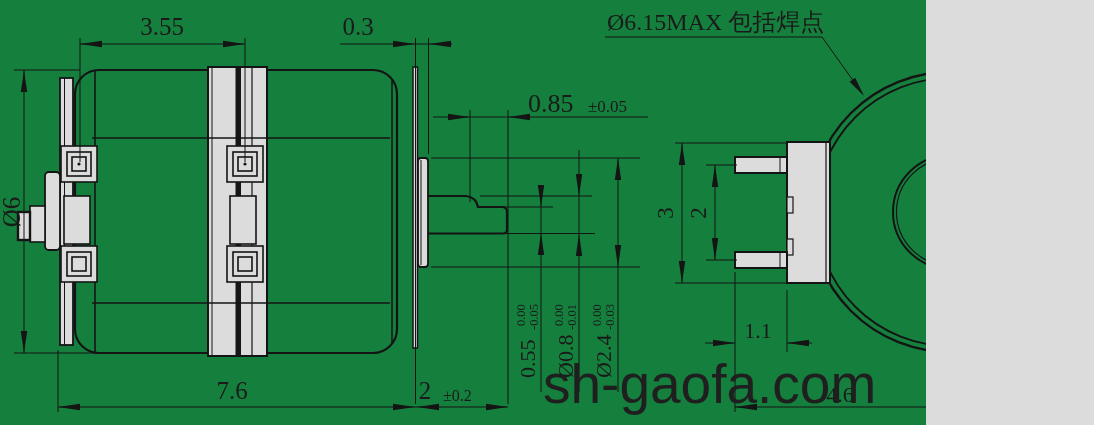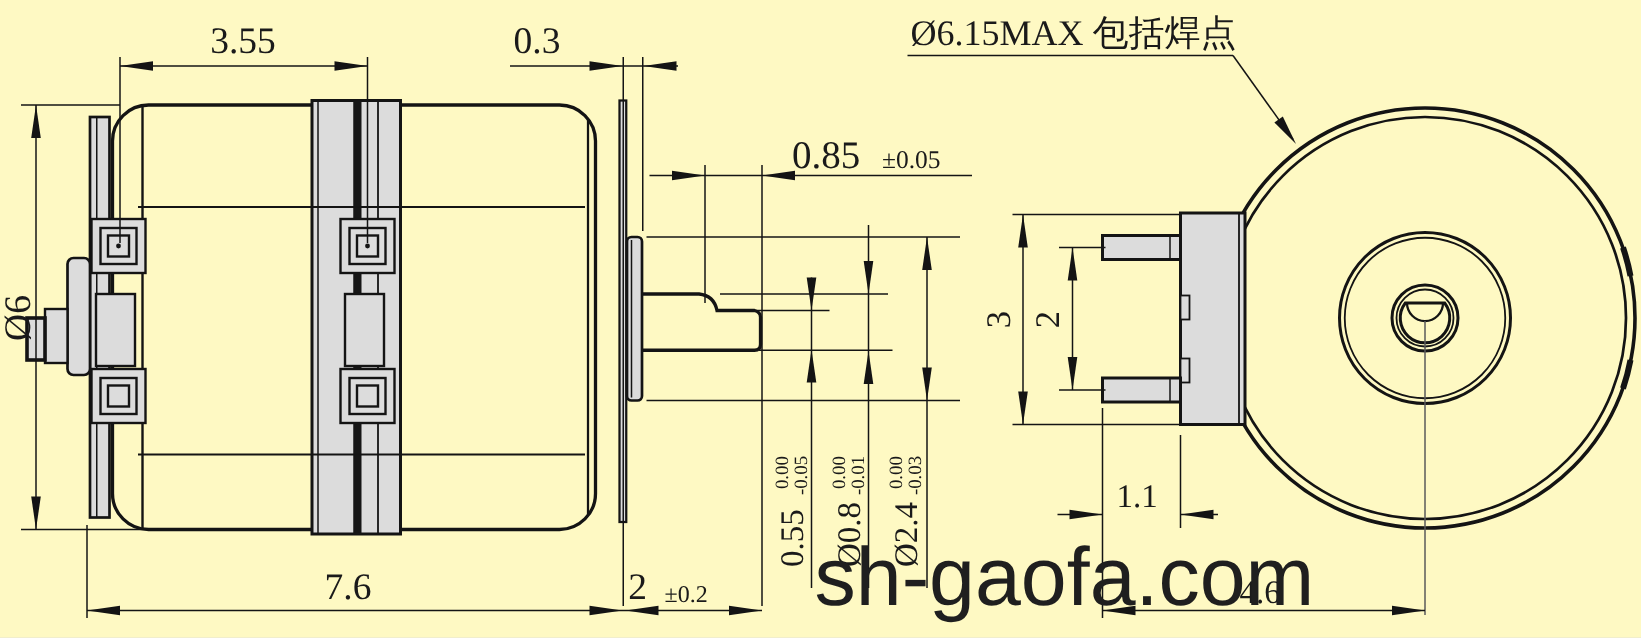--- a/index.html
+++ b/index.html
@@ -1,17 +1,17 @@
 <!DOCTYPE html>
 <html><head>
 <meta charset="utf-8">
 <style>
   html,body{margin:0;padding:0;}
   body{background:#dcdcdc;font-family:"Liberation Sans",sans-serif;}
-  #stage{position:relative;width:1094px;height:425px;background:#fef9c3;overflow:hidden;}
+  #stage{position:relative;width:926px;height:425px;background:#15803d;overflow:hidden;}
   svg{display:block;}
   text{fill:#1a1a1a;}
   .dimtxt{font-family:"Liberation Serif","DejaVu Serif",serif;}
   .wm{font-family:"Liberation Sans","DejaVu Sans",sans-serif;fill:#1f1f1f;}
 </style>
 </head>
 <body>
 
 <div id="stage">
 <svg width="1094" height="425" viewBox="0 0 1094 425">

